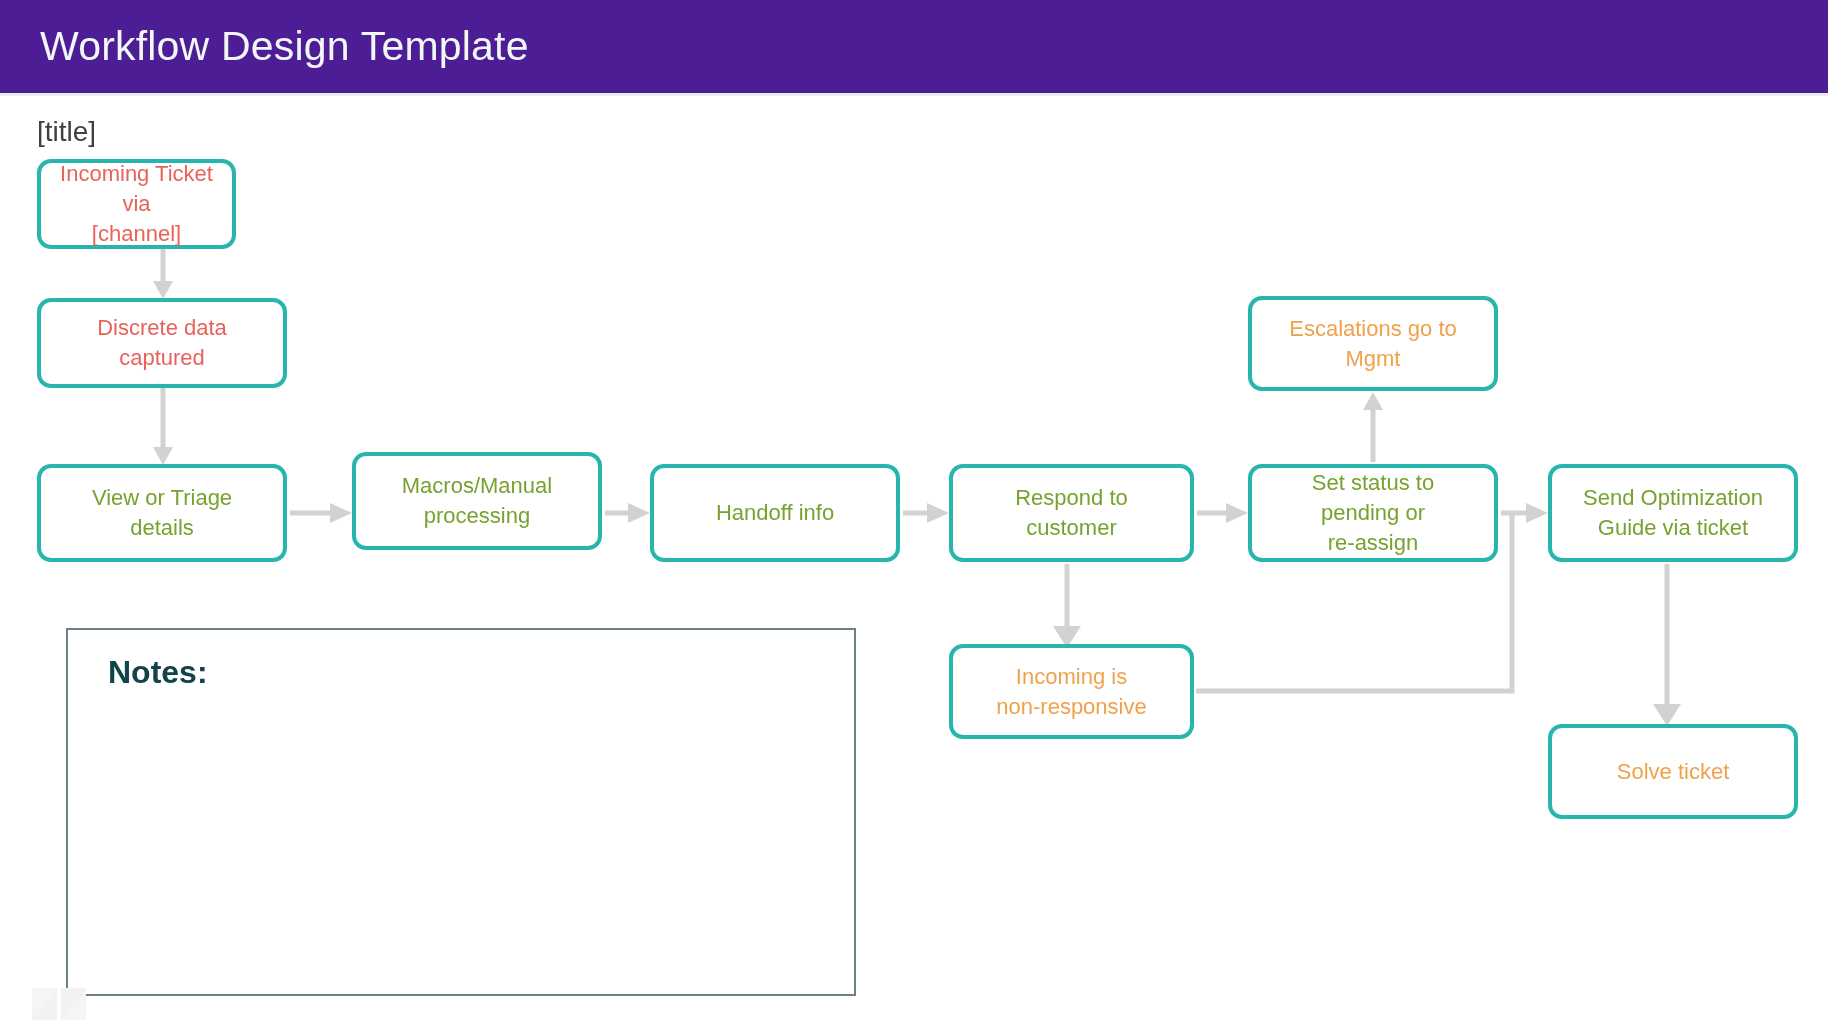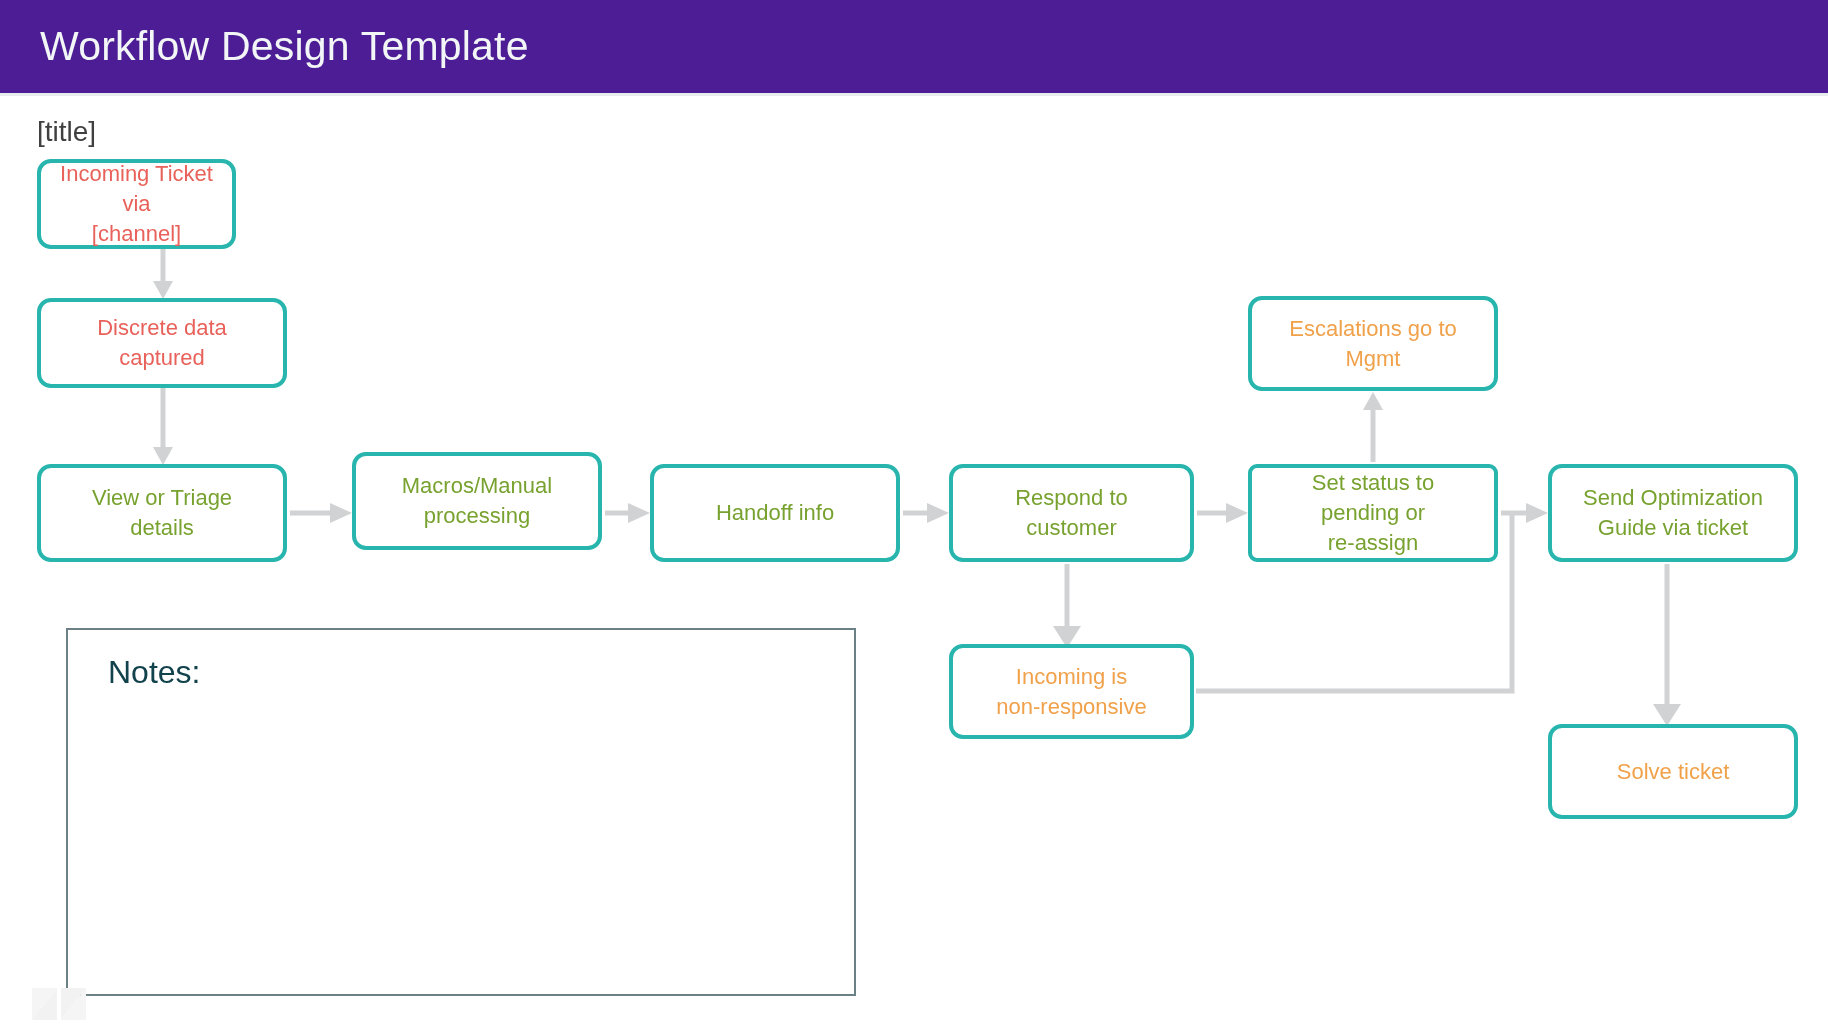--- a/index.html
+++ b/index.html
@@ -96,21 +96,21 @@
     background: #ffffff;
     border: 2px solid #6b8186;
   }
   #notes-label {
     position: absolute;
     left: 40px;
     top: 22px;
     font-size: 32px;
     line-height: 40px;
     color: #12424c;
-    font-weight: 400;
+    font-weight: 700;
     white-space: nowrap;
   }
 
   
   #connectors {
     position: absolute;
     left: 0;
     top: 0;
     width: 1828px;
     height: 1032px;
@@ -226,21 +226,21 @@
 
   <div class="node green" style="left:650px; top:464px; width:250px; height:98px;">
     <span class="node-label">Handoff info</span>
   </div>
 
   <div class="node green" style="left:949px; top:464px; width:245px; height:98px;">
     <span class="node-label">Respond to
 customer</span>
   </div>
 
-  <div class="node green" style="left:1248px; top:464px; width:250px; height:98px;border-radius:9px;">
+  <div class="node green" style="left:1248px; top:464px; width:250px; height:98px;">
     <span class="node-label">Set status to
 pending or
 re-assign</span>
   </div>
 
   <div class="node green" style="left:1548px; top:464px; width:250px; height:98px;">
     <span class="node-label">Send Optimization
 Guide via ticket</span>
   </div>
 

